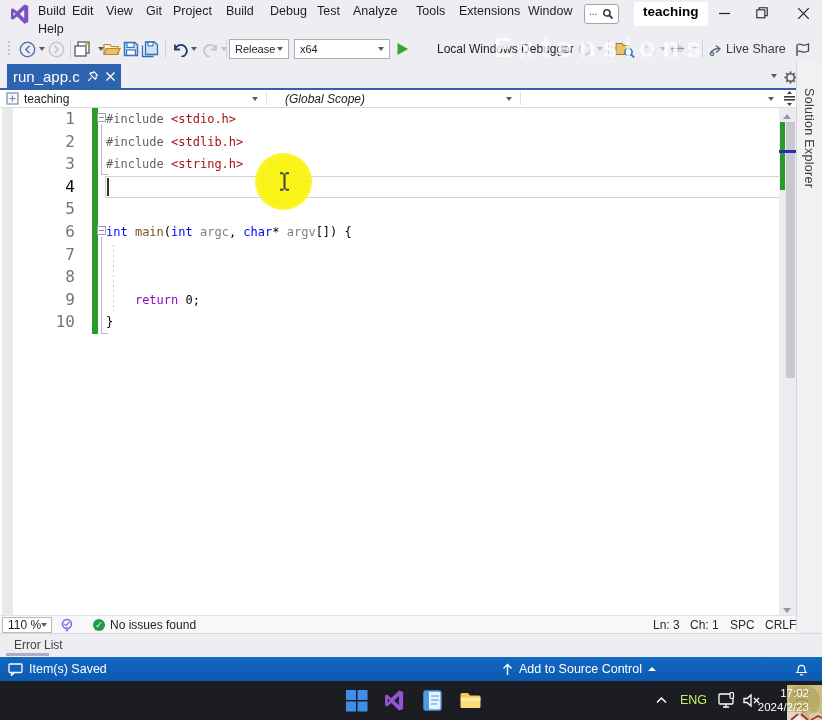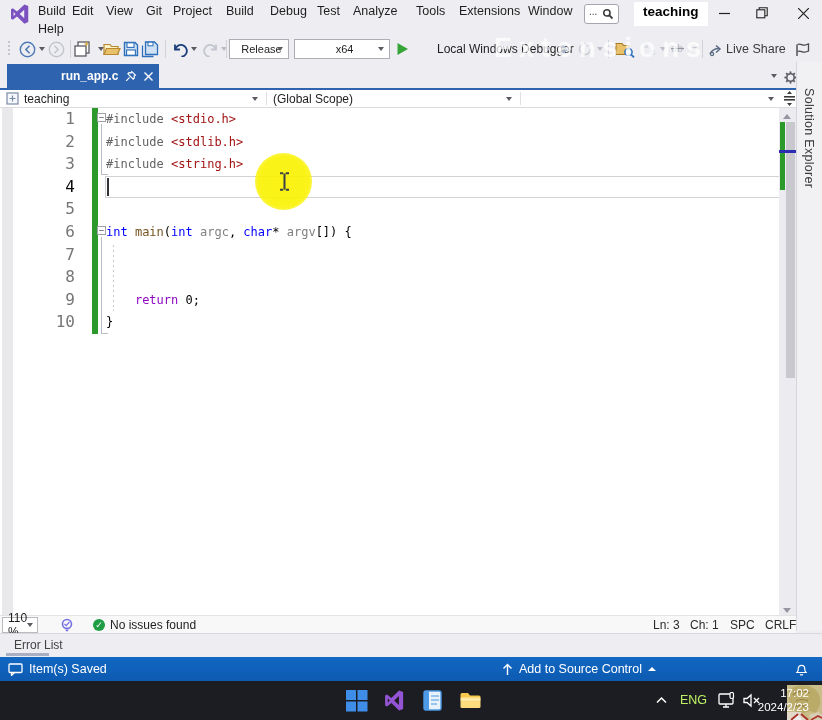--- a/index.html
+++ b/index.html
@@ -16,29 +16,29 @@
   #title-search .dots { color:#444; font-size:10px; line-height:10px; margin-top:-4px; }
   #solution-title { left:634px; top:2px; height:24px; background:#ffffff; padding:2px 9px; font-weight:bold; font-size:13.5px; color:#000; }
   .winbtn { position:absolute; top:0; width:34px; height:26px; display:flex; align-items:center; justify-content:center; color:#222; }
 
   
   #toolbar { left:0; top:36px; width:822px; height:26px; background:#eeeef2; }
   .tb { position:absolute; top:0; height:26px; display:flex; align-items:center; justify-content:center; }
   .tb-sep { position:absolute; top:4px; width:1px; height:18px; background:#d2d2d9; }
   .dd-arrow { width:0; height:0; border-left:3.5px solid transparent; border-right:3.5px solid transparent; border-top:4px solid #5a5a63; }
   .dd-arrow.gray { border-top-color:#b9bdc7; }
-  .tb-combo { position:absolute; top:3px; height:20px; background:#fff; border:1px solid #adadb5; display:flex; align-items:center; font-size:11px; padding-left:5px; color:#1e1e1e;justify-content:center; }
+  .tb-combo { position:absolute; top:3px; height:20px; background:#fff; border:1px solid #adadb5; display:flex; align-items:center; font-size:11px; padding-left:5px; color:#1e1e1e; }
   .tb-combo .dd-arrow { position:absolute; right:5px; }
   #run-label { font-size:12px; color:#1e1e1e; margin-left:5px; }
   #watermark { left:494px; top:-3px; font-size:27px; font-weight:bold; color:rgba(255,255,255,0.62); letter-spacing:7px; text-shadow:0 0 2px rgba(255,255,255,0.35); pointer-events:none; z-index:5; }
 
   
   #tabrow { left:0; top:62px; width:796px; height:26px; background:#eeeef2; }
   #doc-tab { position:absolute; left:7px; top:2px; height:24px; background:#2e63af; color:#fff; display:flex; align-items:center; padding:0 6px; }
-  #doc-tab .tabname { font-weight:bold; font-size:12px; margin-right:7px;margin-left:48px; }
+  #doc-tab .tabname { font-weight:normal; font-size:15px; margin-right:7px; }
   #tab-underline { left:0; top:88px; width:796px; height:2px; background:#2e63af; }
 
   
   #navbar { left:0; top:90px; width:796px; height:18px; background:#fff; border-bottom:1px solid #dcdcde; }
   .nav-dd { position:absolute; top:0; height:17px; display:flex; align-items:center; font-size:12px; color:#1e1e1e; }
   .nav-dd .dd-arrow { position:absolute; right:7px; top:7px; }
   .nav-sep { position:absolute; top:2px; width:1px; height:13px; background:#e0e0e4; }
 
   
   #editor { left:0; top:108px; width:796px; height:507px; background:#fff; font-family:"DejaVu Sans Mono","Liberation Mono",monospace; }
@@ -67,21 +67,21 @@
   #scroll-thumb { position:absolute; left:7px; top:14px; width:9px; height:256px; background:#c8c8ce; }
   #scroll-green { position:absolute; left:1px; top:14px; width:5px; height:68px; background:#2b9a2b; }
   #scroll-caret-mark { position:absolute; left:0; top:42px; width:17px; height:2.5px; background:#2d2db4; }
 
   
   #se-strip { left:796px; top:62px; width:26px; height:569px; background:#f1f1f4; border-left:1px solid #d5d5dc; }
   #se-label { position:absolute; left:5px; top:26px; writing-mode:vertical-rl; font-size:12.5px; color:#3b3b3b; letter-spacing:0.3px; }
 
   
   #editor-bar { left:0; top:615px; width:796px; height:18px; background:#f8f8f8; border-top:1px solid #e3e3e6; font-size:12px; }
-  #zoom-box { position:absolute; left:2px; top:1px; width:36px; height:16px; background:#fff; border:1px solid #b9b9c0; display:flex; align-items:center; padding-left:5px; }
+  #zoom-box { position:absolute; left:2px; top:1px; width:50px; height:16px; background:#fff; border:1px solid #b9b9c0; display:flex; align-items:center; padding-left:5px; }
   #zoom-box .dd-arrow { position:absolute; right:4px; }
   #health-check { position:absolute; left:93px; top:2.5px; width:12px; height:12px; border-radius:50%; background:#1f9d45; color:#fff; font-size:9px; line-height:12px; text-align:center; }
   #health-label { position:absolute; left:110px; top:1px; line-height:16px; color:#1e1e1e; }
   .ebar-right { position:absolute; top:1px; line-height:16px; color:#2a2a2a; }
 
   
   #panel-row { left:0; top:633px; width:822px; height:24px; background:#eeeef2; border-top:1px solid #d8d8dd; }
   #errorlist-label { position:absolute; left:14px; top:4px; font-size:12px; color:#424242; }
   #errorlist-underline { position:absolute; left:6px; top:19px; width:43px; height:3px; background:#aab0c4; }
 
@@ -339,21 +339,21 @@
   <div class="nav-dd" style="left:0;width:265px;">
     <svg width="13" height="13" viewBox="0 0 13 13" style="margin-left:6px;">
         <rect x="1" y="1" width="11" height="11" fill="#f5f8fc" stroke="#7a8aa5" stroke-width="1.2"></rect>
         <path d="M3.5 6.5h6M6.5 3.5v6" stroke="#7a8aa5" stroke-width="1.2"></path>
       </svg>
     <span style="margin-left:5px;">teaching</span>
     <span class="dd-arrow"></span>
   </div>
   <div class="nav-sep" style="left:266px;"></div>
   <div class="nav-dd" style="left:267px;width:252px;">
-    <span style="margin-left:6px;">(Global Scope)</span>
+    <span style="margin-left:18px;font-style:italic;">(Global Scope)</span>
     <span class="dd-arrow"></span>
   </div>
   <div class="nav-sep" style="left:520px;"></div>
   <div class="nav-dd" style="left:521px;width:260px;">
     <span></span>
     <span class="dd-arrow"></span>
   </div>
   <div style="position:absolute;left:783px;top:1px;">
     <svg width="13" height="16" viewBox="0 0 13 16">
         <path d="M6.5 0 9 3H4z" fill="#3b3b3b"></path>

